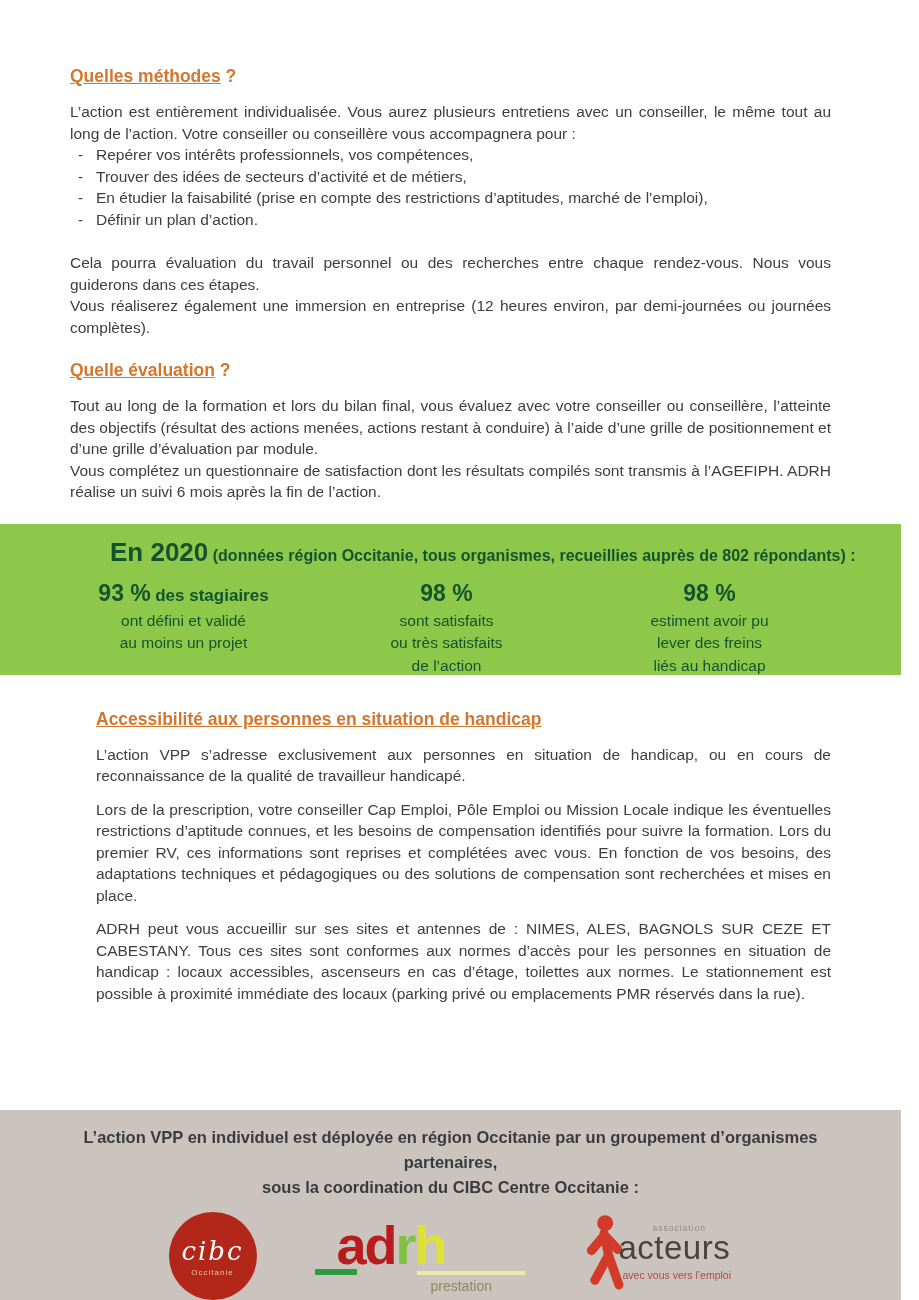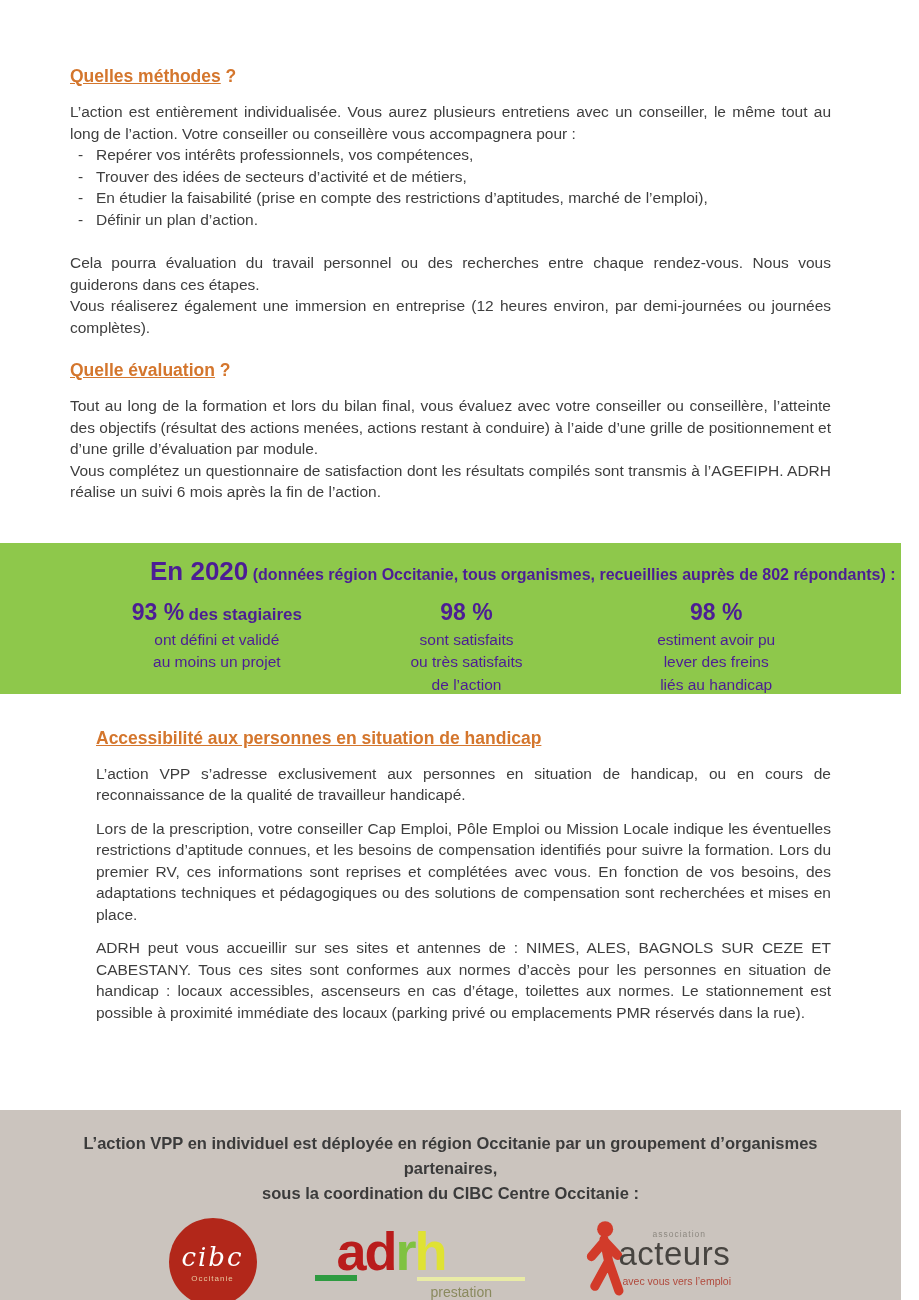--- a/index.html
+++ b/index.html
@@ -24,44 +24,44 @@
   .gap-sm { height:12px; }
   .gap-md { height:14px; }
   .gap-lg { height:22px; }
 
   .bullet { display:flex; font-size:15.5px; line-height:21.5px; }
   .bullet-dash { width:18px; margin-left:8px; flex:none; }
   .bullet-text { flex:1; }
 
   
   .stats-banner {
-    margin-top:40px;
+    margin-top:21px;
     background:#8ec84b;
-    color:#4c1d95;
+    color:#14532d;
     height:151px;
     box-sizing:border-box;
-    padding:13px 60px 0 92px;
+    padding:13px 60px 0 52px;
   }
   .stats-title { padding-left:58px; white-space:nowrap; }
   .stats-year { font-size:26px; font-weight:700; }
   .stats-sub  { font-size:16px; font-weight:600; }
   .stats-row { display:flex; margin-top:12px; }
   .stat-col { flex:1; text-align:center; }
   .stat-value-line { margin-bottom:3px; }
   .stat-value { font-size:23px; font-weight:700; }
   .stat-value-suffix { font-size:17px; font-weight:700; }
   .stat-line { font-size:15.5px; line-height:22.5px; }
 
   
   .footer {
     position:absolute; left:0; right:0; bottom:0;
     height:190px;
     background:#cbc4be;
     box-sizing:border-box;
-    padding-top:21px;
+    padding-top:15px;
     text-align:center;
   }
   .footer-line { font-size:16.5px; font-weight:700; color:#3b3b3b; line-height:25px; margin:0 60px; }
   .logos { margin-top:12px; display:flex; justify-content:center; align-items:center; gap:56px; }
 
   .logo-cibc {
     width:88px; height:88px; border-radius:50%;
     background:#b2271a; color:#ffffff;
     display:flex; flex-direction:column; align-items:center; justify-content:center;
     flex:none;

